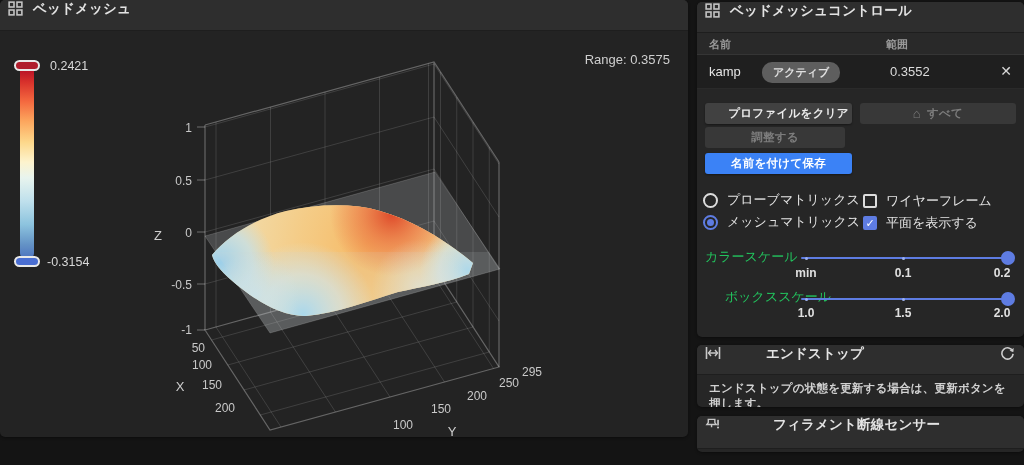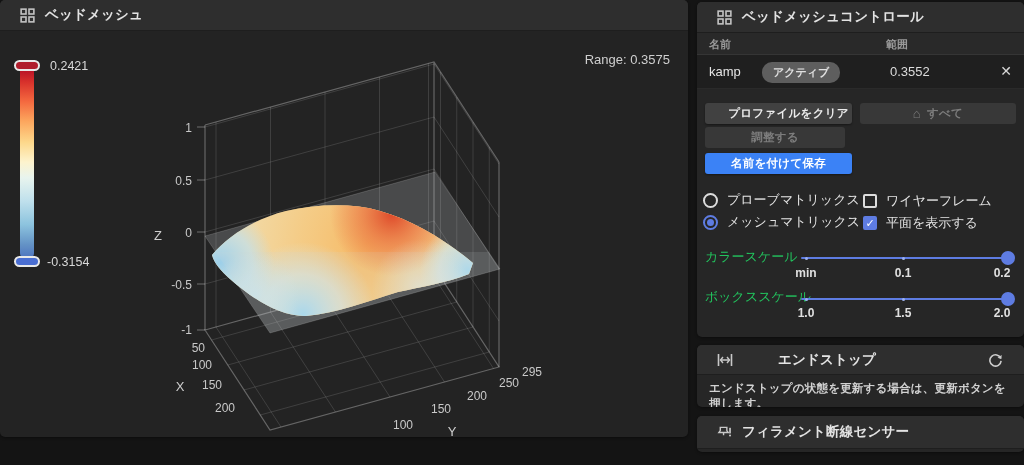--- a/index.html
+++ b/index.html
@@ -1,21 +1,21 @@
 <!DOCTYPE html>
 <html><head>
 <meta charset="utf-8">
 <style>
   * { margin:0; padding:0; box-sizing:border-box; }
   html,body { width:1024px; height:465px; background:#141414; overflow:hidden;
               font-family:"Liberation Sans","DejaVu Sans",sans-serif; }
   .card { position:absolute; background:#262626; border-radius:5px; overflow:hidden;
           box-shadow:0 1px 3px rgba(0,0,0,.4); }
-  .card-header { height:31px; background:#2e2e2e; display:flex; align-items:center;
-                 padding:0 20px; border-bottom:1px solid rgba(0,0,0,.35); }
+  .card-header { height:31px; background:#2e2e2e; display:flex; 
+                 padding:0 8px; border-bottom:1px solid rgba(0,0,0,.35); }
   .card-header .hicon { width:16px; height:16px; margin-right:9px; flex:0 0 auto; display:flex; align-items:center; }
   .card-title { color:#e3e3e3; font-size:13.5px; font-weight:600; letter-spacing:.2px; white-space:nowrap; }
   .spacer { flex:1; }
 
   
   #left-card { left:0; top:0; width:688px; height:437px; background:#232323; }
   #range-label { position:absolute; right:18px; top:52px; color:#cfcfcf; font-size:13px; }
   #colorbar { position:absolute; left:20px; top:64px; width:14px; height:196px; border-radius:7px;
      background:linear-gradient(to bottom,#a90426 0%,#d7302b 9%,#f4683f 19%,#fca55d 29%,#fdd88b 40%,
        #fdf3cd 50%,#e8f4ee 58%,#bfe0ec 70%,#8cc3de 82%,#6493c6 92%,#4a6fbe 100%); }
@@ -68,21 +68,21 @@
                    background:#5e7ce2; cursor:pointer; }
   .slider-ticks { position:absolute; left:100px; width:218px; font-size:12px; font-weight:600; color:#e0e0e0; }
   .slider-ticks span { position:absolute; transform:translateX(-50%); }
   .st-a { left:9px; } .st-b { left:106px; } .st-c { left:205px; }
 
   #endstop-card { left:697px; top:345px; width:327px; height:62px; }
   #endstop-card .card-header { height:30px;gap:36px; }
   #refresh-btn { width:16px; height:16px; cursor:pointer; }
   #endstop-info { padding:6px 12px; font-size:11.5px; font-weight:600; color:#d2d2d2; letter-spacing:.2px; }
   #filament-card { left:697px; top:416px; width:327px; height:36px; }
-  #filament-card .card-header { height:33px; }
+  #filament-card .card-header { height:33px;gap:43px; }
 </style>
 </head>
 <body>
 
 <div class="card" id="left-card">
   <div class="card-header">
     <span class="hicon">
       <svg viewBox="0 0 16 16" width="15" height="15">
           <g fill="none" stroke="#c4c4c4" stroke-width="1.7">
         <rect x="1.2" y="1.2" width="5.2" height="5.2"></rect>
@@ -265,21 +265,21 @@
     <div class="dot" style="left:8px;"></div>
     <div class="dot" style="left:105px;"></div>
     <div class="thumb"></div>
   </div>
   <div class="slider-ticks" style="top:264px;">
     <span class="st-a">min</span>
     <span class="st-b">0.1</span>
     <span class="st-c">0.2</span>
   </div>
 
-  <div class="slider-label" style="top:286px;">ボックススケール</div>
+  <div class="slider-label" style="top:286px;margin-left:20px;">ボックススケール</div>
   <div class="slider" style="top:290px;">
     <div class="track"></div>
     <div class="dot" style="left:8px;"></div>
     <div class="dot" style="left:105px;"></div>
     <div class="thumb"></div>
   </div>
   <div class="slider-ticks" style="top:304px;">
     <span class="st-a">1.0</span>
     <span class="st-b">1.5</span>
     <span class="st-c">2.0</span>

